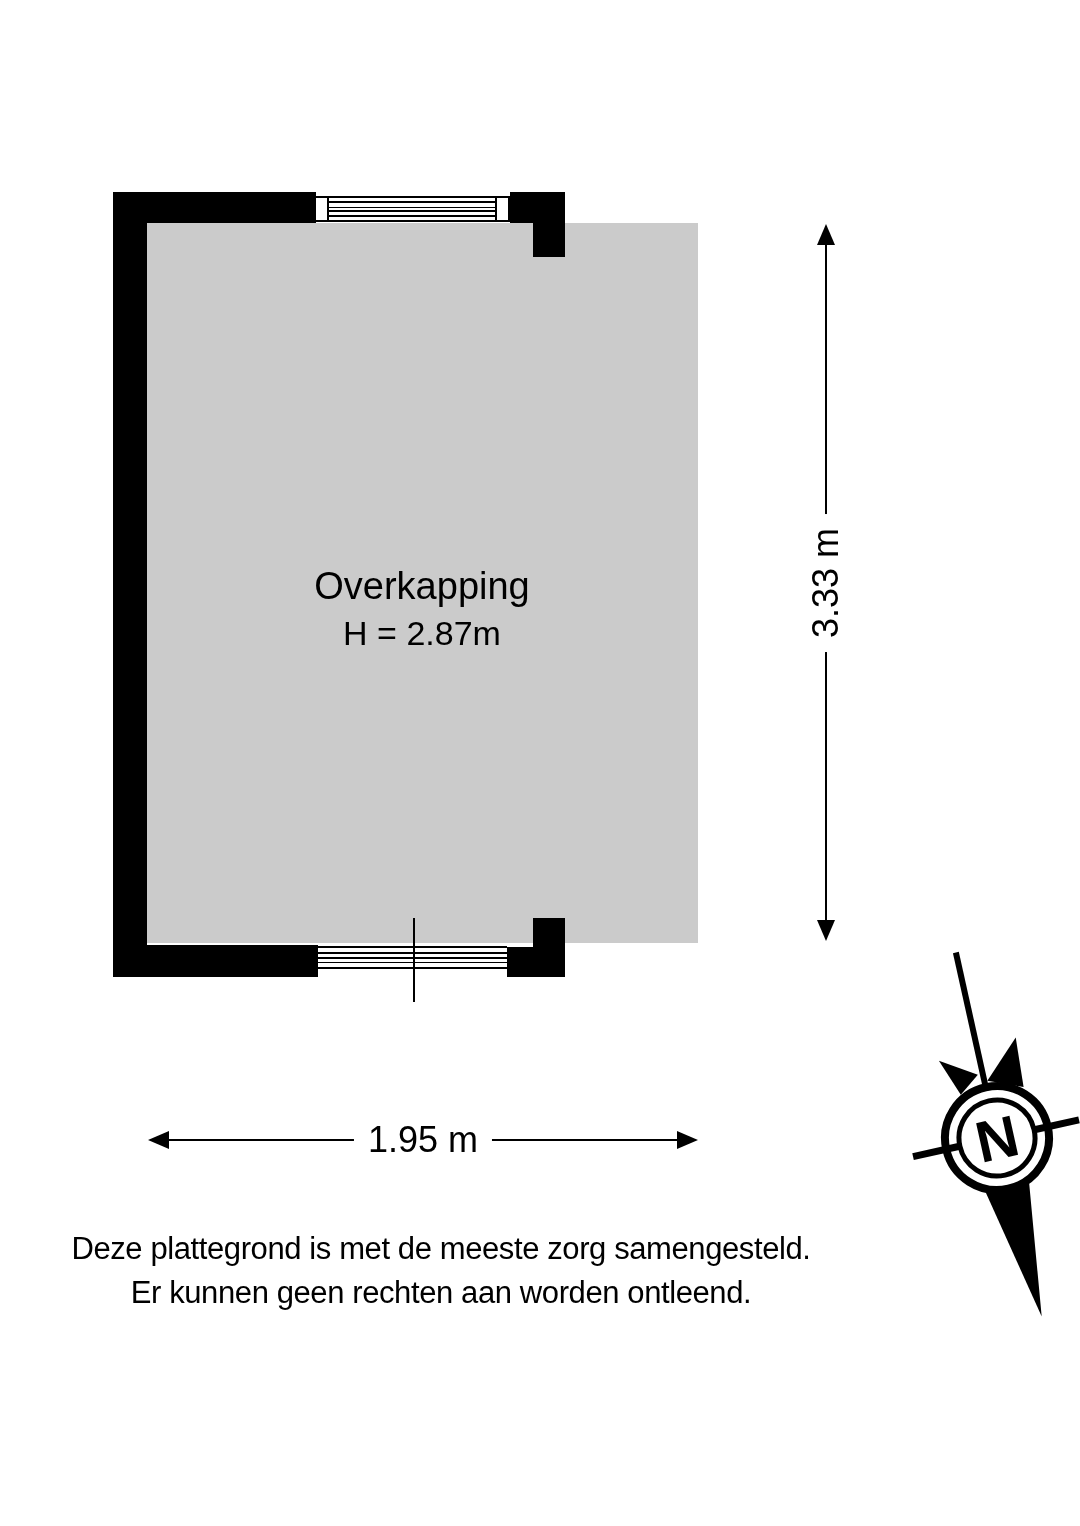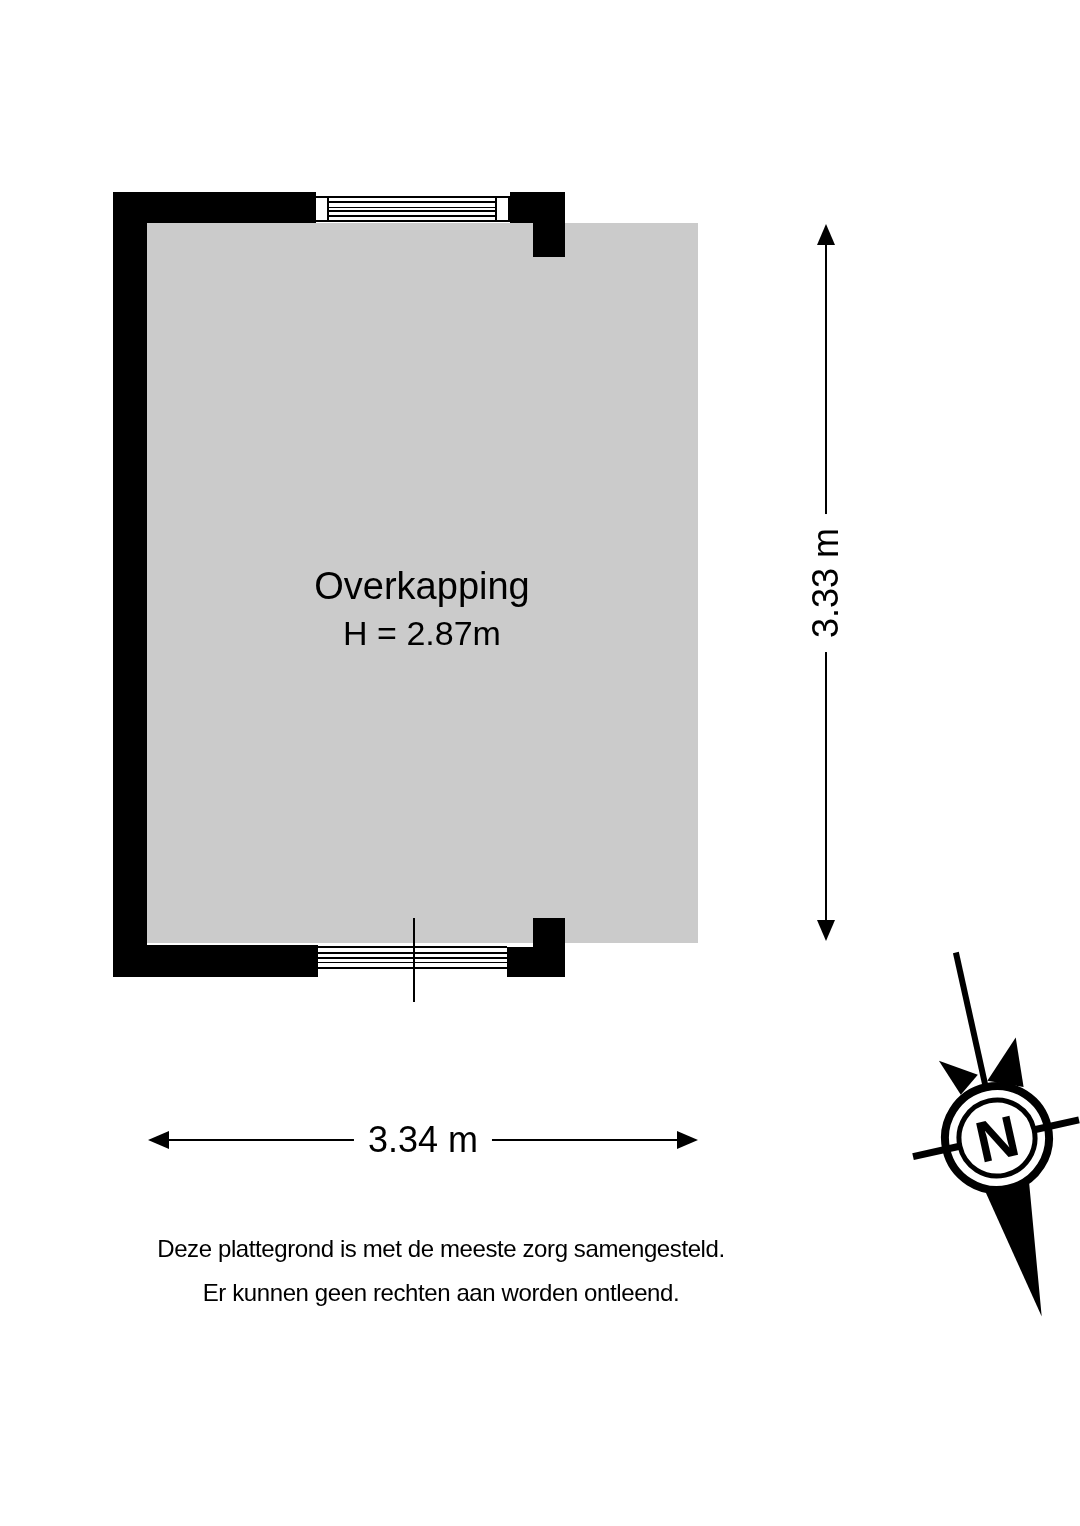--- a/index.html
+++ b/index.html
@@ -74,21 +74,21 @@
   .arrow-left{left:128px;top:1131px;border-top:9px solid transparent;border-bottom:9px solid transparent;border-right:21px solid #000;}
   .arrow-right{left:657px;top:1131px;border-top:9px solid transparent;border-bottom:9px solid transparent;border-left:21px solid #000;}
   .hdim-label{
     position:absolute;left:403px;top:1140px;
     transform:translate(-50%,-50%);
     background:#fff;padding:2px 14px;font-size:36px;white-space:nowrap;
   }
   
   .disclaimer{
     position:absolute;left:0;top:1227px;width:842px;
-    text-align:center;font-size:24px;line-height:44px;
+    text-align:center;font-size:31px;line-height:44px;
     letter-spacing:-0.4px;
   }
   
   .compass{position:absolute;left:862px;top:943px;}
   .compass text{
     font-family:"Liberation Sans", sans-serif;
     font-weight:bold;font-size:58px;
   }
 </style>
 </head>
@@ -131,21 +131,21 @@
     <div class="blk vdim-line"></div>
     <div class="arrow arrow-up"></div>
     <div class="arrow arrow-down"></div>
     <div class="vdim-label">3.33 m</div>
   </div>
 
   <div>
     <div class="blk hdim-line"></div>
     <div class="arrow arrow-left"></div>
     <div class="arrow arrow-right"></div>
-    <div class="hdim-label">3.34 m</div>
+    <div class="hdim-label">1.95 m</div>
   </div>
 
   <div class="disclaimer">
     <div>Deze plattegrond is met de meeste zorg samengesteld.</div>
     <div>Er kunnen geen rechten aan worden ontleend.</div>
   </div>
 
   <svg class="compass" width="230" height="390" viewBox="-115 -195 230 390">
     <g transform="rotate(-12.5)">
       <line x1="0" y1="-190" x2="0" y2="-46" stroke="#000" stroke-width="6"></line>

